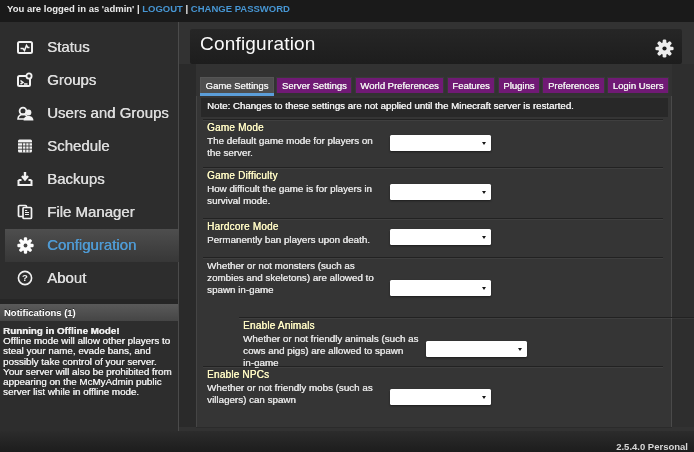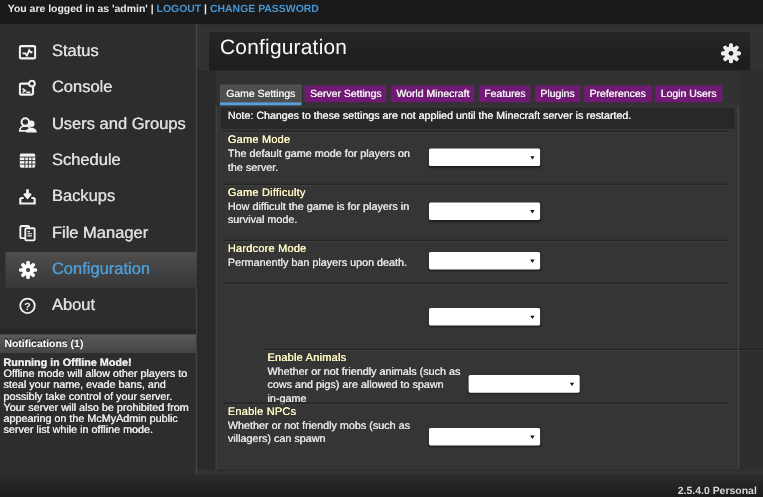--- a/index.html
+++ b/index.html
@@ -77,21 +77,21 @@
     </svg>
   <span class="lbl">Status</span>
 </div>
 <div class="mi abs" style="top:64px;">
   <svg width="16" height="16" viewBox="0 0 16 16">
       <rect x="1" y="4" width="12" height="10" rx="1.5" fill="none" stroke="#f2f2f2" stroke-width="2"></rect>
       <circle cx="12" cy="4" r="2.6" fill="#2d2d2d" stroke="#f2f2f2" stroke-width="1.8"></circle>
       <path d="M3.5 8.5 L6 10.5 L3.5 12" fill="none" stroke="#f2f2f2" stroke-width="1.5"></path>
       <path d="M7 12 L10.5 12" stroke="#f2f2f2" stroke-width="1.5"></path>
     </svg>
-  <span class="lbl">Console</span>
+  <span class="lbl">Groups</span>
 </div>
 <div class="mi abs" style="top:97px;">
   <svg width="18" height="17" viewBox="0 0 18 17">
       <circle cx="6" cy="6" r="3.4" fill="none" stroke="#f2f2f2" stroke-width="1.8"></circle>
       <path d="M1 14 c0-3 2.4-4.6 5-4.6 s5 1.6 5 4.6 z" fill="none" stroke="#f2f2f2" stroke-width="1.6"></path>
       <circle cx="11.5" cy="7.5" r="2.9" fill="#f2f2f2"></circle>
       <path d="M6.6 15.5 c0-3 2.3-4.4 4.9-4.4 s4.9 1.4 4.9 4.4 z" fill="#f2f2f2"></path>
     </svg>
   <span class="lbl">Users and Groups</span>
 </div>
@@ -167,21 +167,21 @@
         <rect x="7.65" y="0.4" width="3.7" height="4.6" rx="1.4" transform="rotate(270 9.5 9.5)"></rect>
         <rect x="7.65" y="0.4" width="3.7" height="4.6" rx="1.4" transform="rotate(315 9.5 9.5)"></rect>
       </g>
       <circle cx="9.5" cy="9.5" r="2.1" fill="#1d1d1d"></circle>
     </svg>
 </div>
 
 <div id="tabs" class="abs">
   <div class="tab act">Game Settings</div>
   <div class="tab">Server Settings</div>
-  <div class="tab">World Minecraft</div>
+  <div class="tab">World Preferences</div>
   <div class="tab">Features</div>
   <div class="tab">Plugins</div>
   <div class="tab">Preferences</div>
   <div class="tab">Login Users</div>
 </div>
 
 <div id="gapL" class="abs"></div>
 <div id="bandR" class="abs"></div>
 <div id="panelBG" class="abs"></div>
 <div id="panelL" class="abs"></div>
@@ -198,20 +198,21 @@
   <h3>Game Difficulty</h3>
   <p>How difficult the game is for players in<br>survival mode.</p>
   <div class="dd" style="top:16px;"></div>
 </div>
 <div class="row" style="top:218px; height:39px;">
   <h3>Hardcore Mode</h3>
   <p>Permanently ban players upon death.</p>
   <div class="dd" style="top:10px;"></div>
 </div>
 <div class="row" style="top:257px; height:60px;">
+  <p>Whether or not monsters (such as<br>zombies and skeletons) are allowed to<br>spawn in-game</p>
   <div class="dd" style="top:22px;"></div>
 </div>
 <div class="row" style="top:317px; height:59px;margin-left:36px;">
   <h3>Enable Animals</h3>
   <p>Whether or not friendly animals (such as<br>cows and pigs) are allowed to spawn<br>in-game</p>
   <div class="dd" style="top:23px;"></div>
 </div>
 <div class="row" style="top:366px; height:51px;">
   <h3>Enable NPCs</h3>
   <p>Whether or not friendly mobs (such as<br>villagers) can spawn</p>

